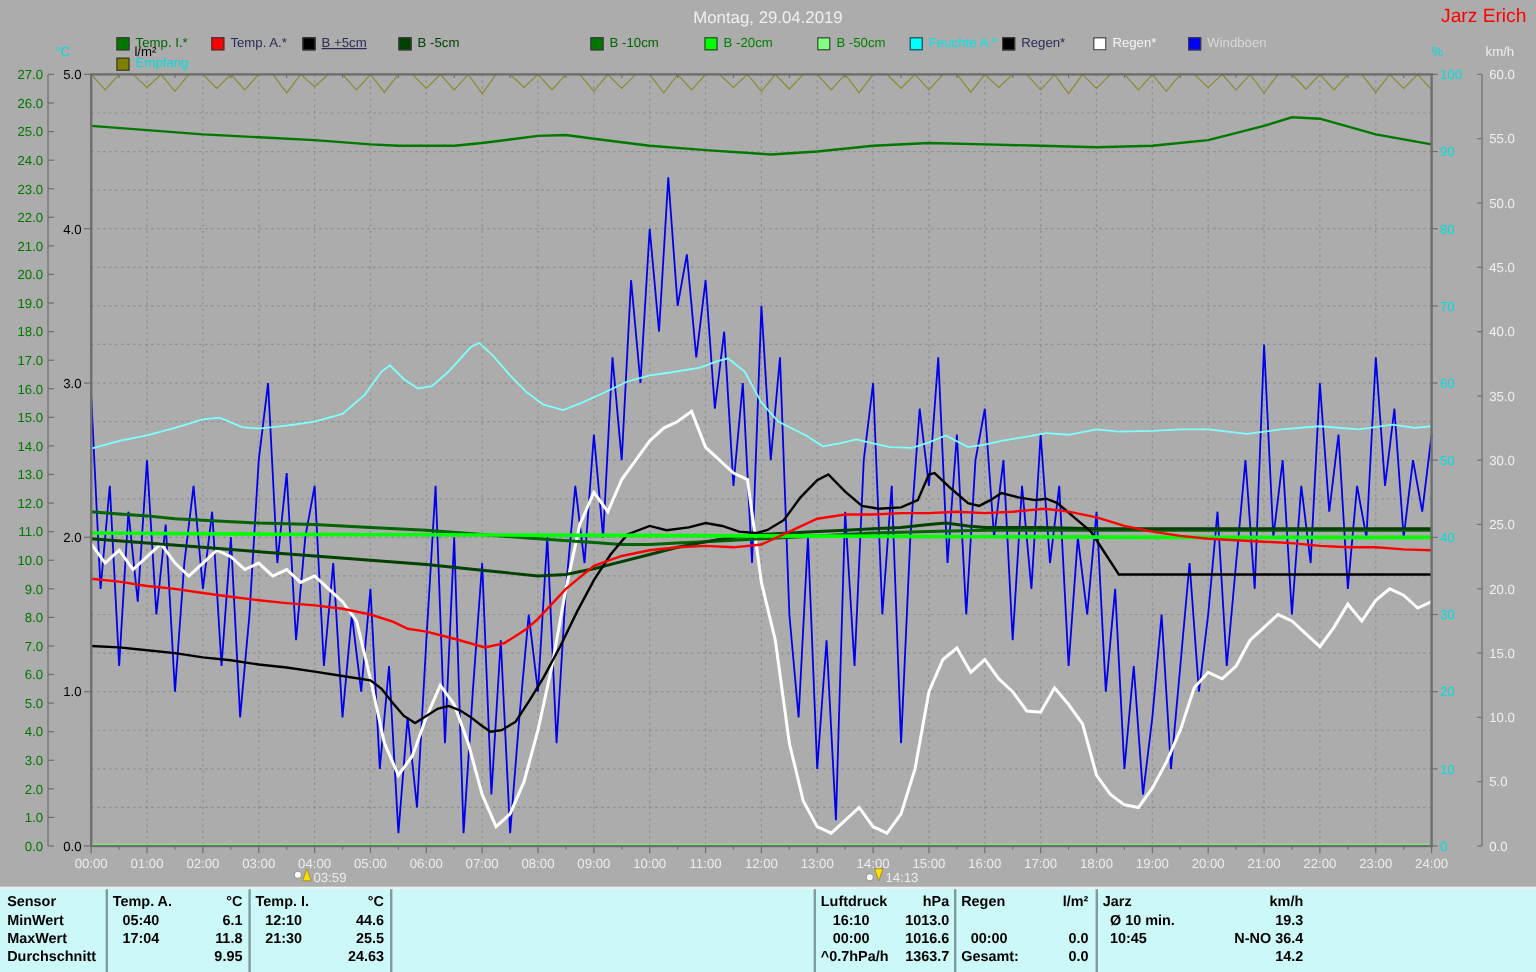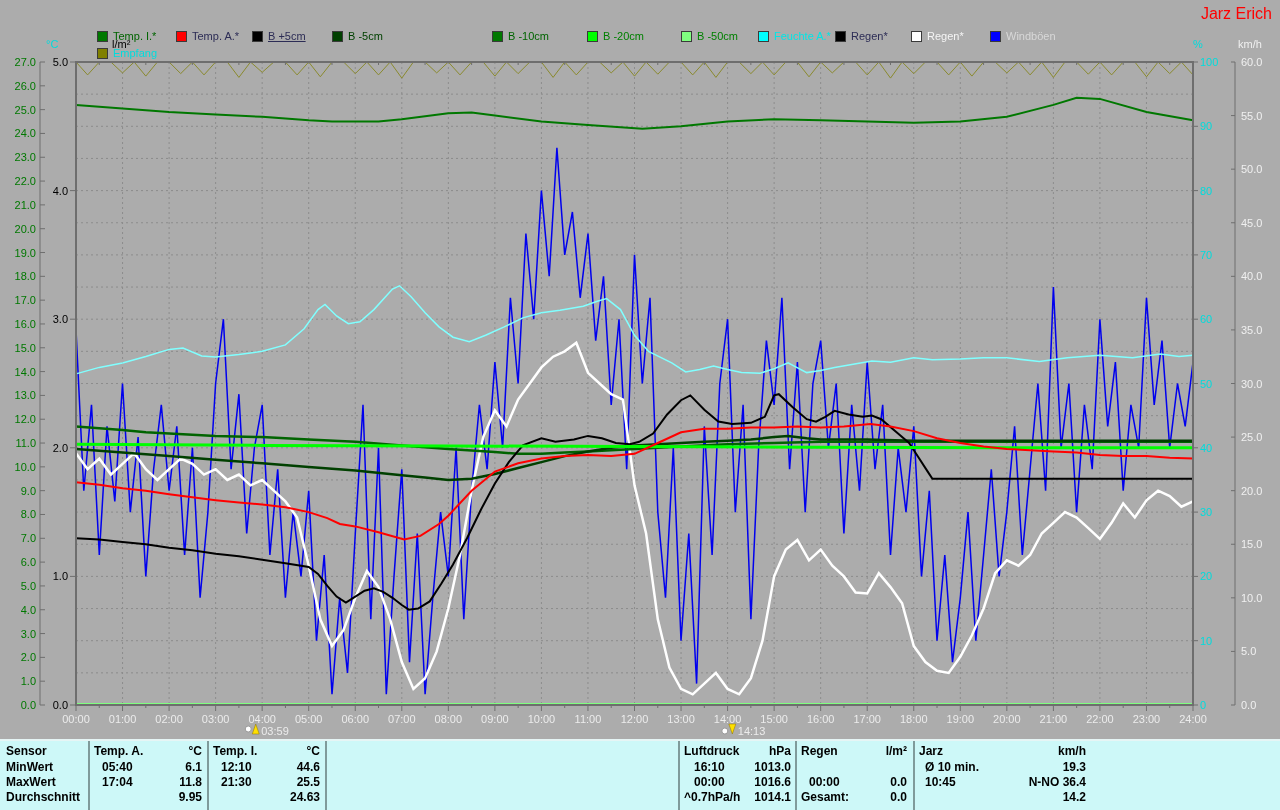--- a/index.html
+++ b/index.html
@@ -18,20 +18,21 @@
   .sep{position:absolute;top:0;bottom:0;width:2px;background:#7f9b9b;}
   .cell{position:absolute;white-space:nowrap;}
   .r0{top:3px;} .r1{top:19px;} .r2{top:34px;} .r3{top:49px;}
   .ra{text-align:right;}
 </style>
 </head>
 <body>
 
 <div id="root">
 
+  <div id="title" class="abs">Montag, 29.04.2019</div>
   <div id="author" class="abs" style="color: rgb(255, 0, 0);">Jarz Erich</div>
 
   <span class="abs unit" style="left: 46px; color: rgb(0, 220, 220);">°C</span>
   <span class="abs unit" style="left: 112px; color: rgb(0, 0, 0);">l/m²</span>
   <span class="abs unit" style="left: 1193px; color: rgb(0, 220, 220);">%</span>
   <span class="abs unit" style="left: 1238px; color: rgb(240, 240, 240);">km/h</span>
 
   <div class="abs leg-item" style="left:73px">
       <span class="swatch" style="background-color: rgb(0, 120, 0);"></span>
       <span style="color: rgb(0, 100, 0);">Temp. I.*</span>
@@ -431,21 +432,21 @@
     <span class="cell r2 ra" style="left:268px;width:52px">25.5</span>
     <span class="cell r3 ra" style="left:268px;width:52px">24.63</span>
 
     <span class="cell r0" style="left:684px">Luftdruck</span>
     <span class="cell r0 ra" style="left:736px;width:55px">hPa</span>
     <span class="cell r1" style="left:694px">16:10</span>
     <span class="cell r1 ra" style="left:736px;width:55px">1013.0</span>
     <span class="cell r2" style="left:694px">00:00</span>
     <span class="cell r2 ra" style="left:736px;width:55px">1016.6</span>
     <span class="cell r3" style="left:684px">^0.7hPa/h</span>
-    <span class="cell r3 ra" style="left:736px;width:55px">1014.1</span>
+    <span class="cell r3 ra" style="left:736px;width:55px">1363.7</span>
 
     <span class="cell r0" style="left:801px">Regen</span>
     <span class="cell r0 ra" style="left:855px;width:52px">l/m²</span>
     <span class="cell r2" style="left:809px">00:00</span>
     <span class="cell r2 ra" style="left:855px;width:52px">0.0</span>
     <span class="cell r3" style="left:801px">Gesamt:</span>
     <span class="cell r3 ra" style="left:855px;width:52px">0.0</span>
 
     <span class="cell r0" style="left:919px">Jarz</span>
     <span class="cell r0 ra" style="left:990px;width:96px">km/h</span>

